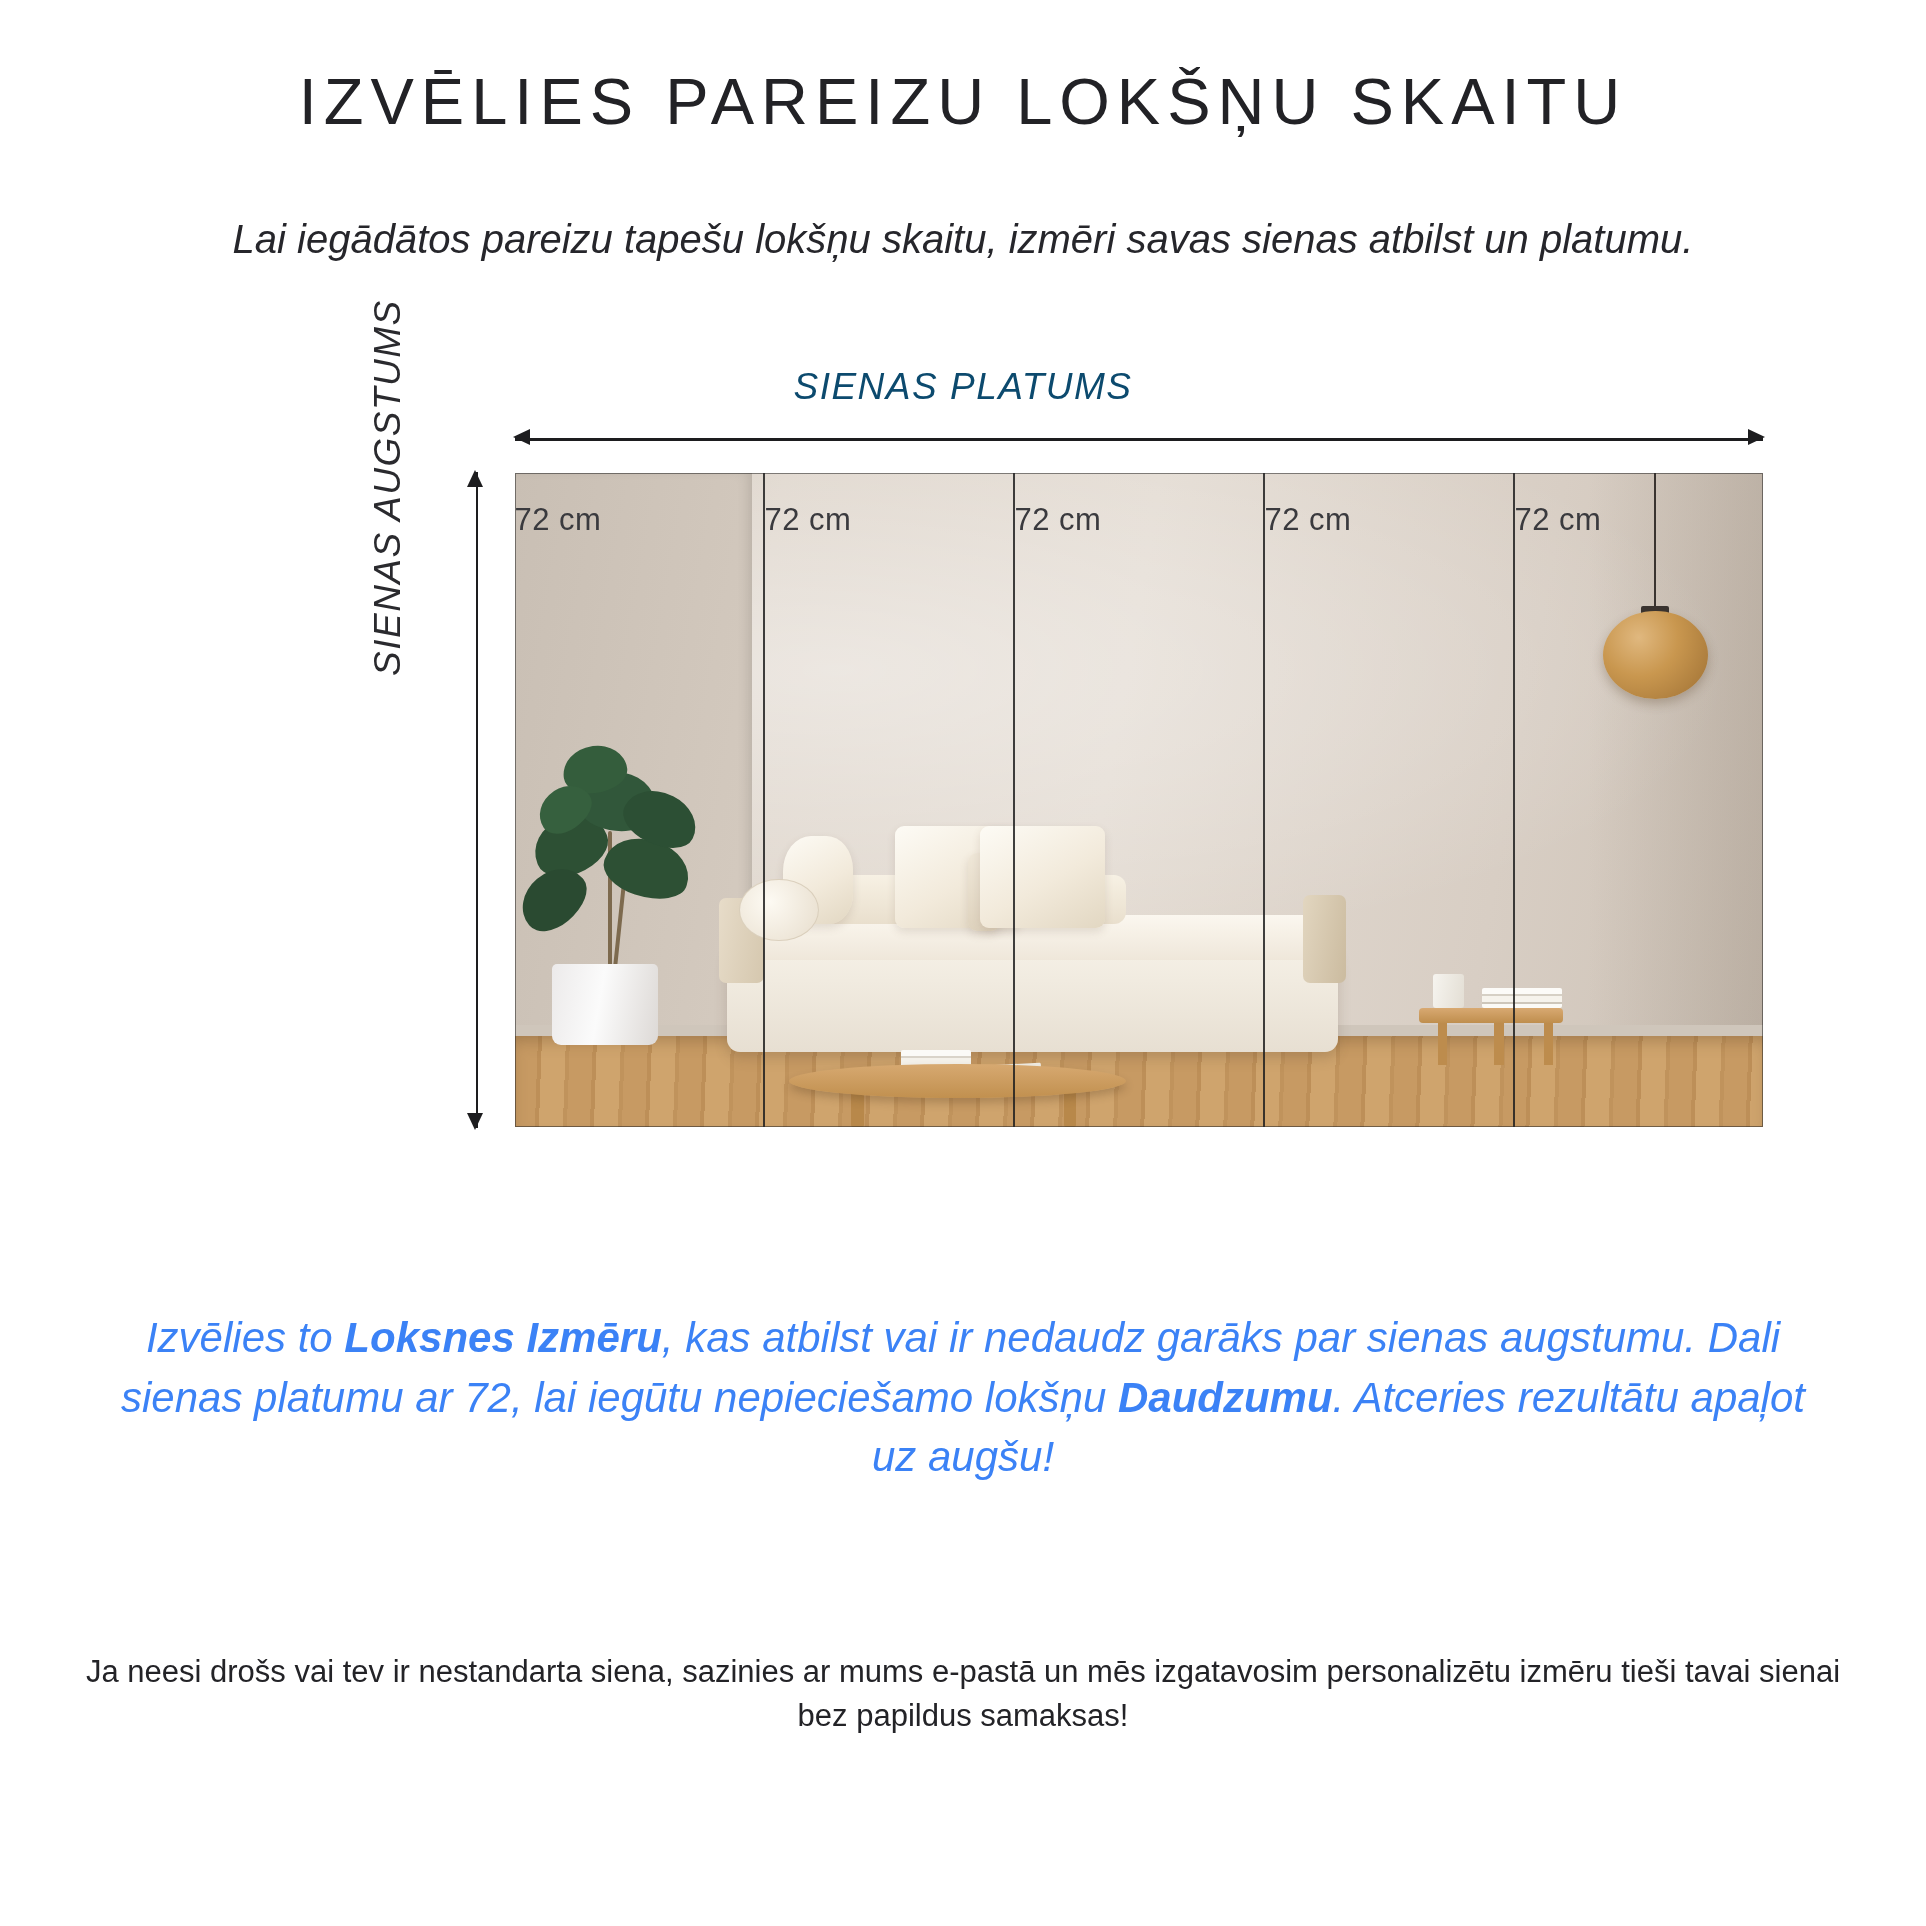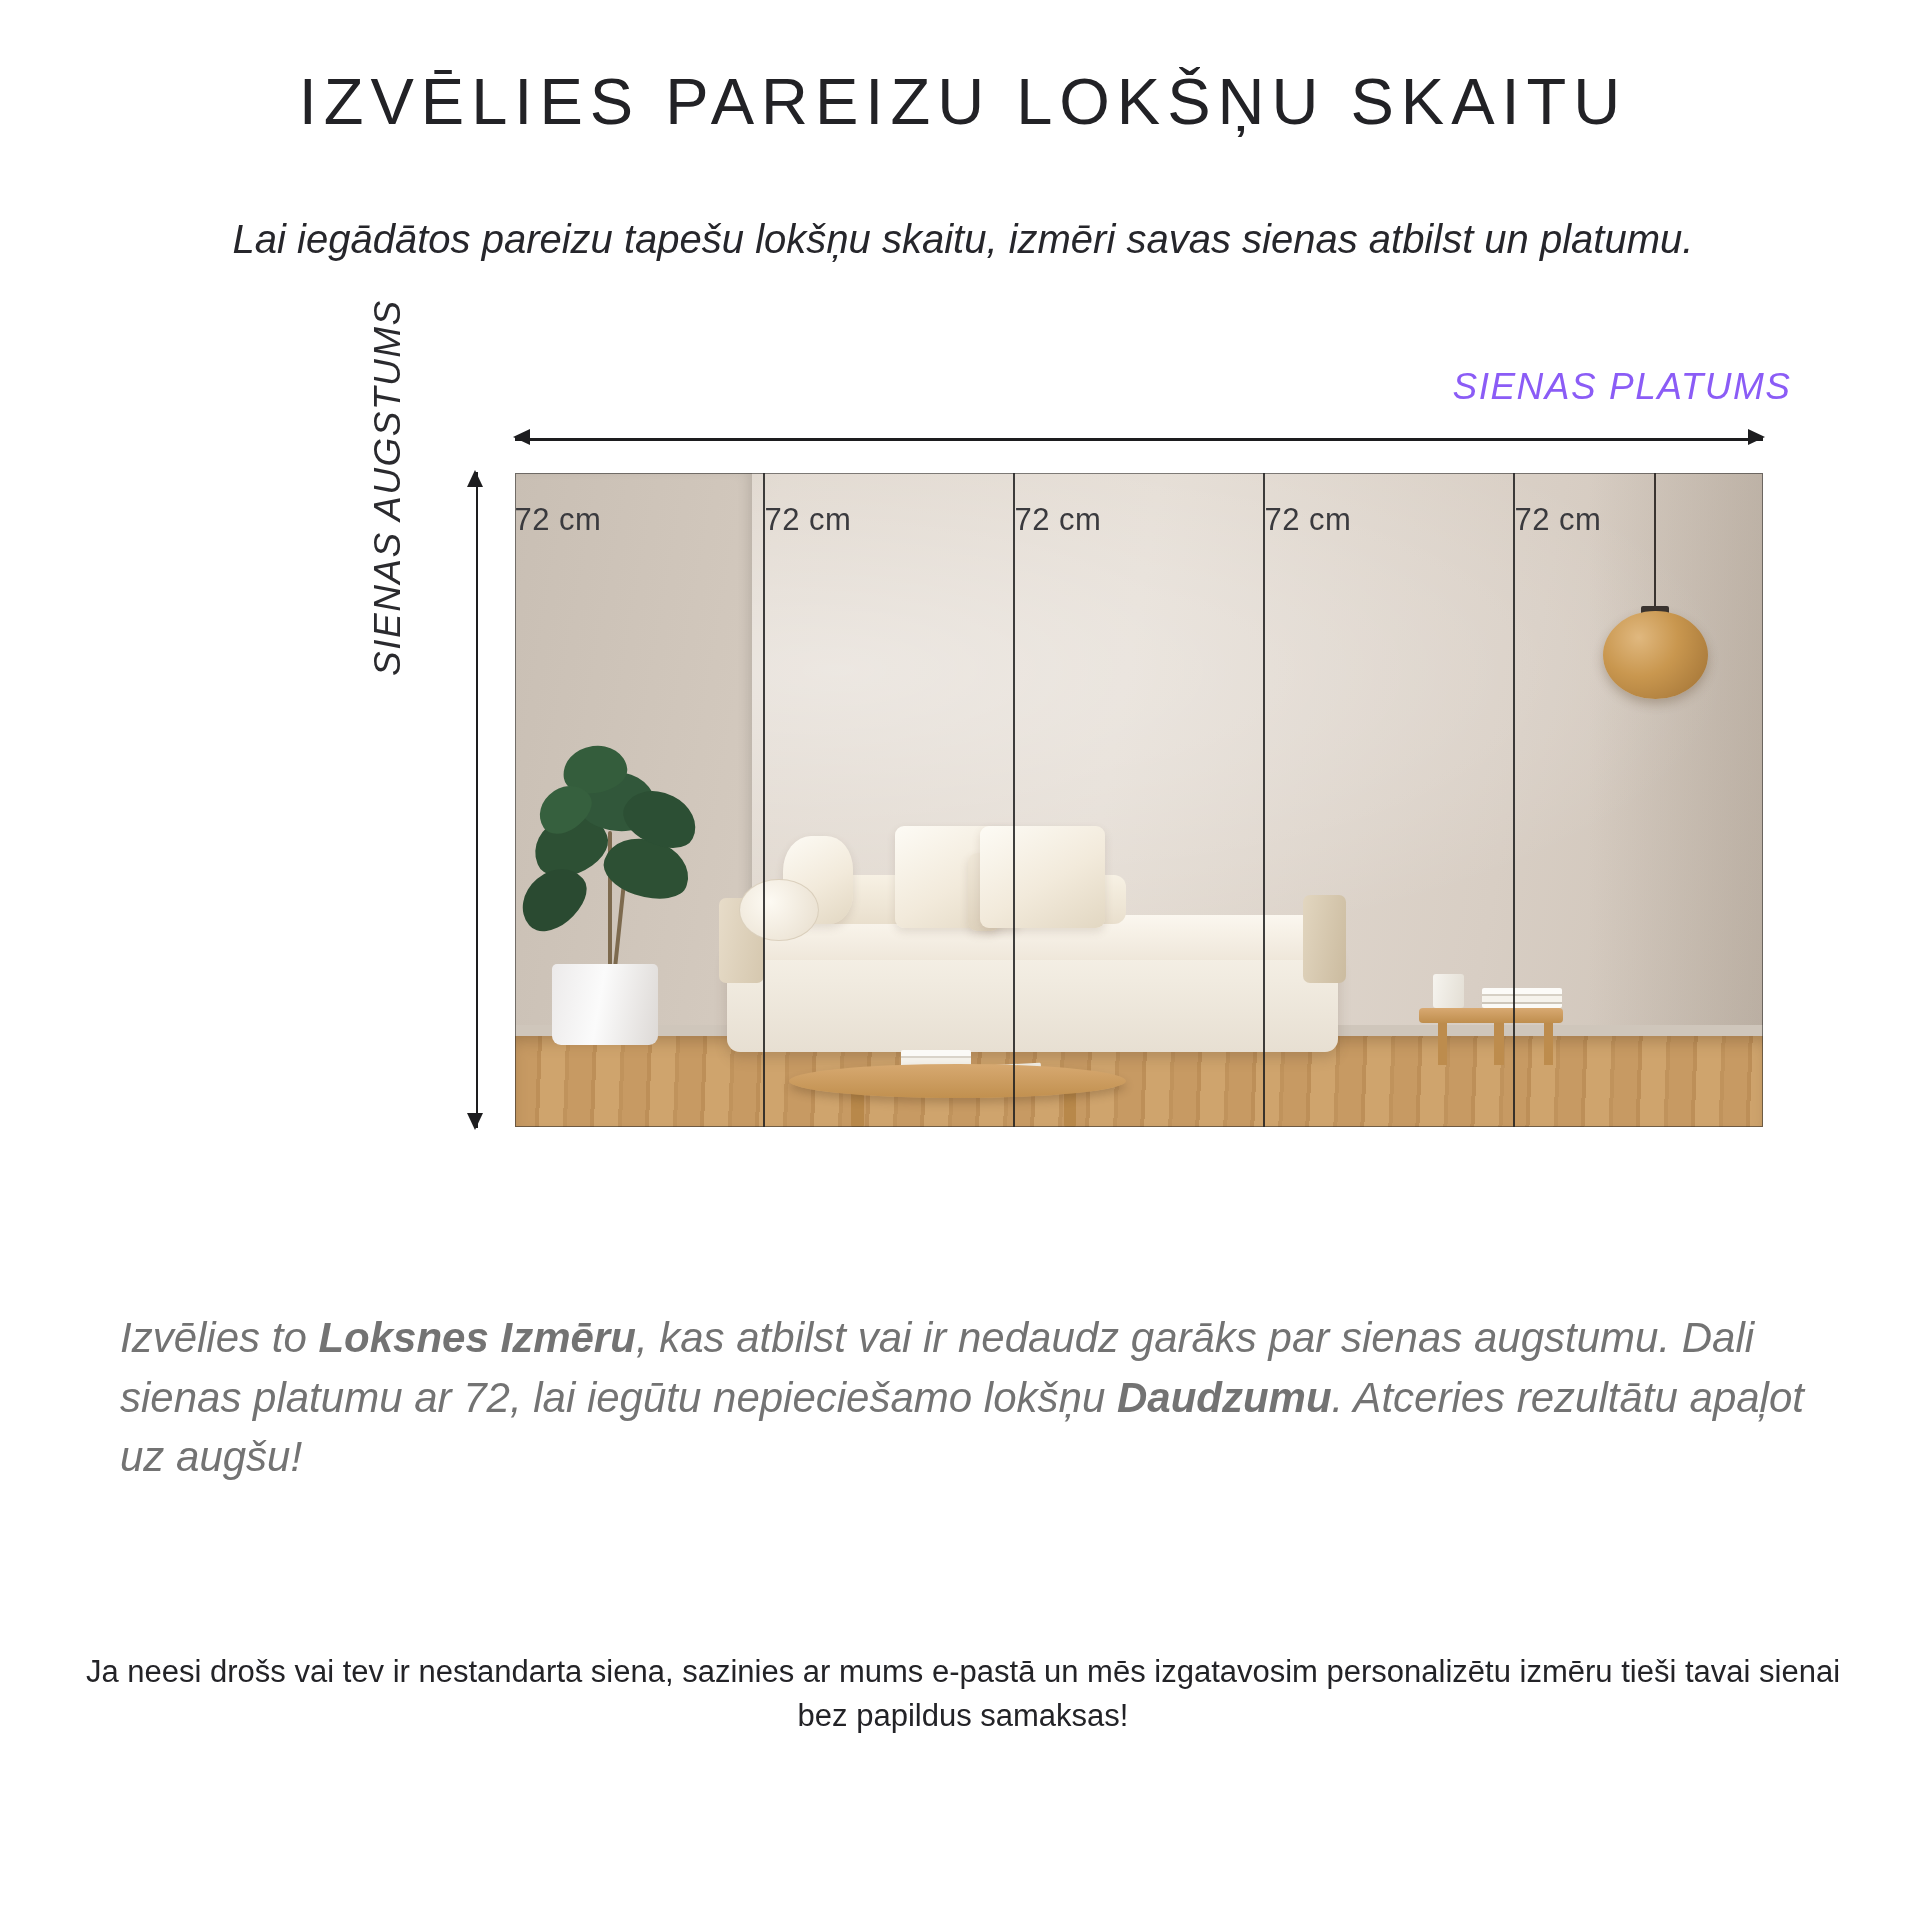--- a/index.html
+++ b/index.html
@@ -52,25 +52,25 @@
     width: 1657px;
     height: 809px;
     margin-top: 84px;
   }
 
   .width-label {
     position: absolute;
     top: 15px;
     left: 0;
     width: 100%;
-    text-align: right;
+    text-align: center;
     font-size: 37px;
     font-style: italic;
     letter-spacing: 1.5px;
-    color: #8b5cf6;
+    color: #0c4a6e;
   }
 
   
   .h-arrow {
     position: absolute;
     left: 380px;
     top: 85px;
     width: 1248px;
     height: 5px;
   }
@@ -428,25 +428,25 @@
     position: absolute;
     inset: 0;
     border: 1.5px solid rgba(40,40,40,0.55);
     pointer-events: none;
   }
 
   
   .explainer {
     margin-top: 148px;
     width: 1686px;
-    text-align: left;
+    text-align: center;
     font-size: 42px;
     line-height: 1.42;
     font-style: italic;
-    color: #737373;
+    color: #3b82f6;
   }
   .explainer b { font-weight: 700; font-style: italic; }
 
   .footer {
     margin-top: 163px;
     width: 1756px;
     text-align: center;
     font-size: 31px;
     line-height: 1.42;
     color: #232327;

